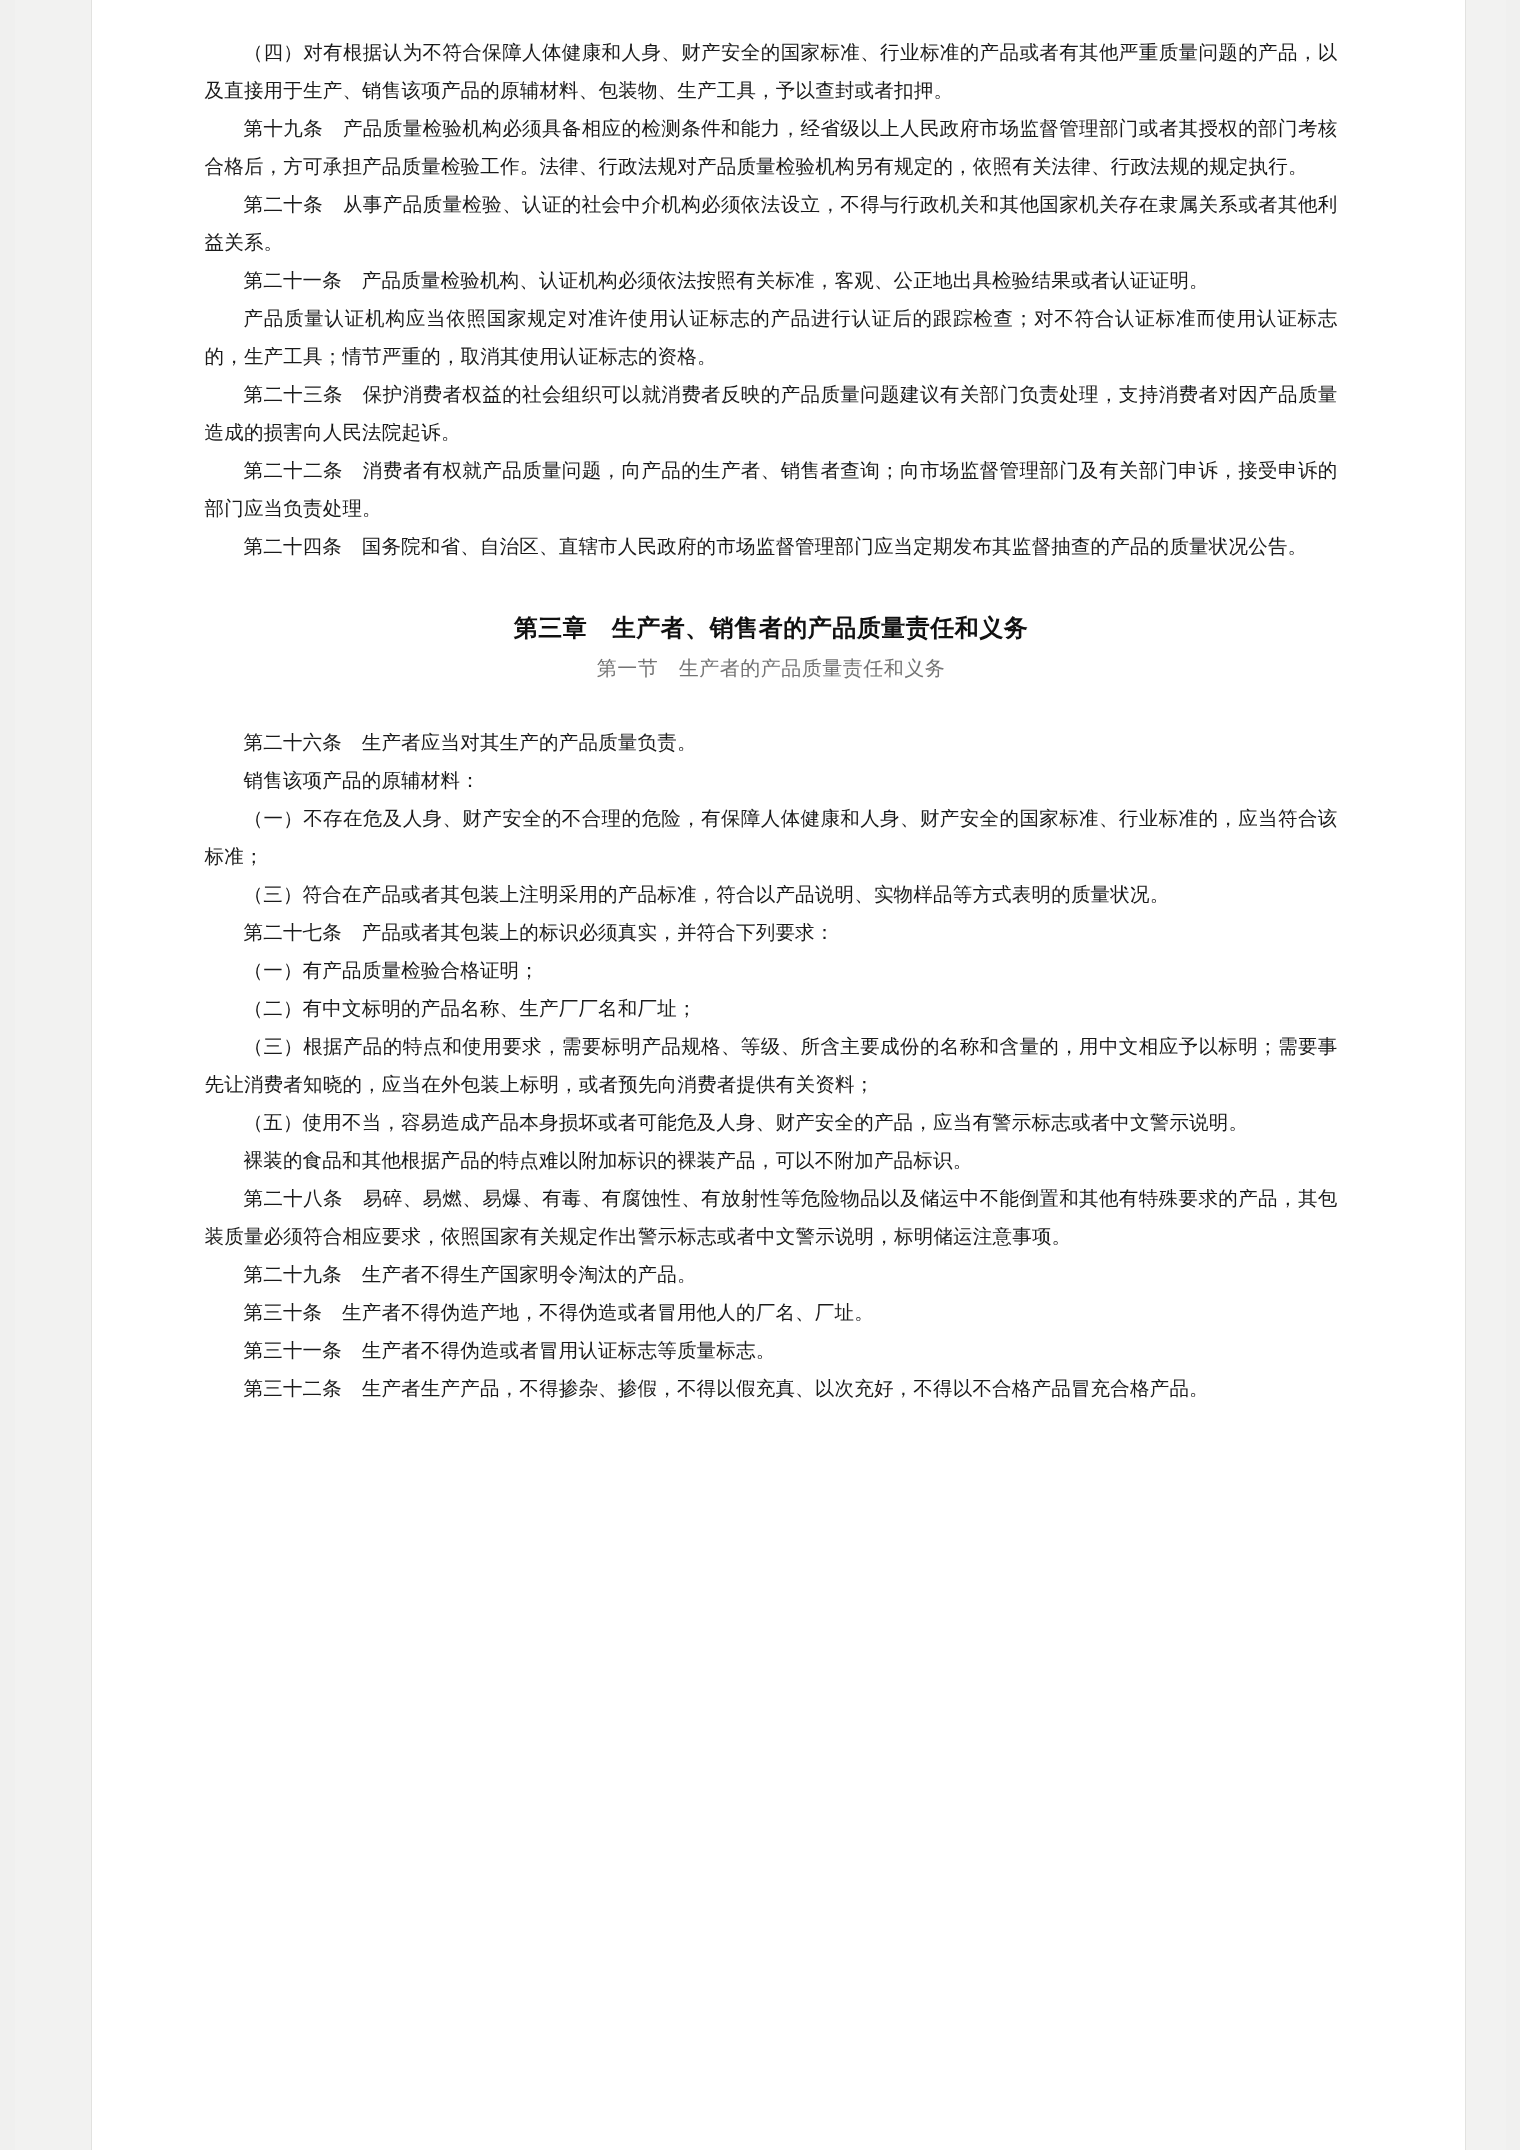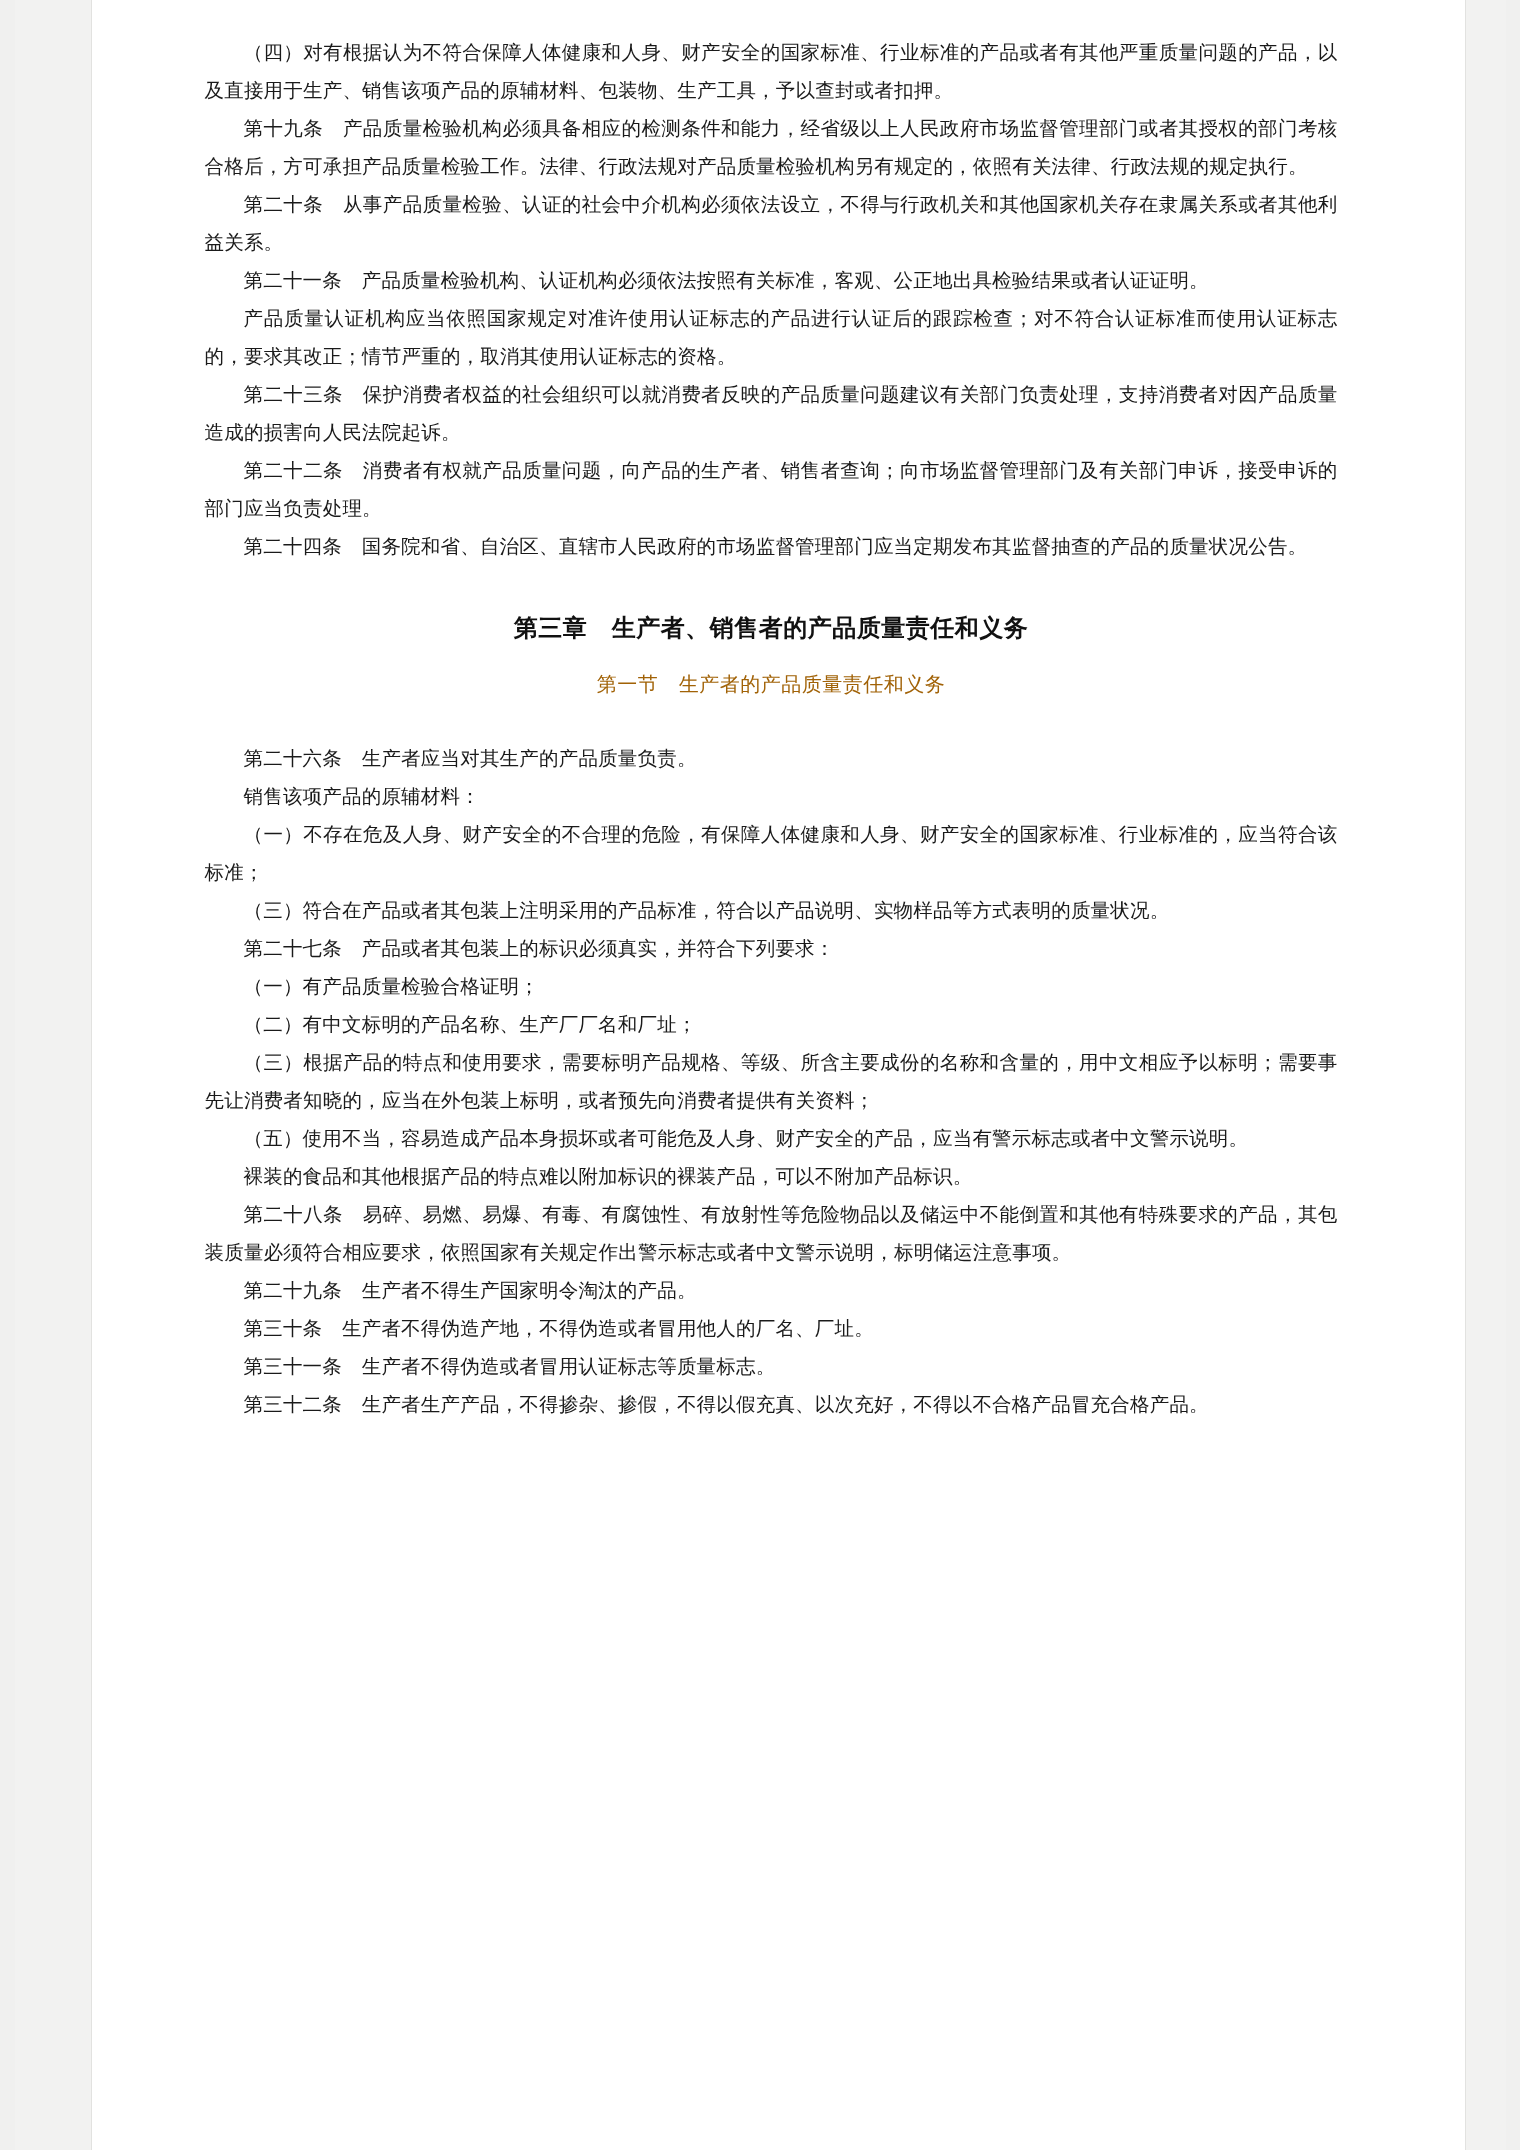--- a/index.html
+++ b/index.html
@@ -62,38 +62,37 @@
     font-size: 24px;
     line-height: 40px;
     letter-spacing: 0.5px;
     color: #111;
   }
   .section-title {
     font-family: "DejaVu Serif", "Liberation Serif", serif;
     font-size: 20px;
     line-height: 40px;
     letter-spacing: 0.5px;
-    color: #a16207;
-    margin-top: 16px;
+    color: #737373;
   }
 </style>
 </head>
 <body>
 
 <div class="page">
   <div class="page-edge-left"></div>
   <div class="page-edge-right"></div>
 
   <div class="content">
 
     <p class="para">（四）对有根据认为不符合保障人体健康和人身、财产安全的国家标准、行业标准的产品或者有其他严重质量问题的产品，以及直接用于生产、销售该项产品的原辅材料、包装物、生产工具，予以查封或者扣押。</p>
     <p class="para">第十九条　产品质量检验机构必须具备相应的检测条件和能力，经省级以上人民政府市场监督管理部门或者其授权的部门考核合格后，方可承担产品质量检验工作。法律、行政法规对产品质量检验机构另有规定的，依照有关法律、行政法规的规定执行。</p>
     <p class="para">第二十条　从事产品质量检验、认证的社会中介机构必须依法设立，不得与行政机关和其他国家机关存在隶属关系或者其他利益关系。</p>
     <p class="para">第二十一条　产品质量检验机构、认证机构必须依法按照有关标准，客观、公正地出具检验结果或者认证证明。</p>
-    <p class="para">产品质量认证机构应当依照国家规定对准许使用认证标志的产品进行认证后的跟踪检查；对不符合认证标准而使用认证标志的，要求其改正；情节严重的，取消其使用认证标志的资格。</p>
+    <p class="para">产品质量认证机构应当依照国家规定对准许使用认证标志的产品进行认证后的跟踪检查；对不符合认证标准而使用认证标志的，生产工具；情节严重的，取消其使用认证标志的资格。</p>
     <p class="para">第二十三条　保护消费者权益的社会组织可以就消费者反映的产品质量问题建议有关部门负责处理，支持消费者对因产品质量造成的损害向人民法院起诉。</p>
     <p class="para">第二十二条　消费者有权就产品质量问题，向产品的生产者、销售者查询；向市场监督管理部门及有关部门申诉，接受申诉的部门应当负责处理。</p>
     <p class="para">第二十四条　国务院和省、自治区、直辖市人民政府的市场监督管理部门应当定期发布其监督抽查的产品的质量状况公告。</p>
 
     <div class="chapter-block">
       <div class="chapter-title">第三章　生产者、销售者的产品质量责任和义务</div>
       <div class="section-title">第一节　生产者的产品质量责任和义务</div>
     </div>
 
     <p class="para">第二十六条　生产者应当对其生产的产品质量负责。</p>

